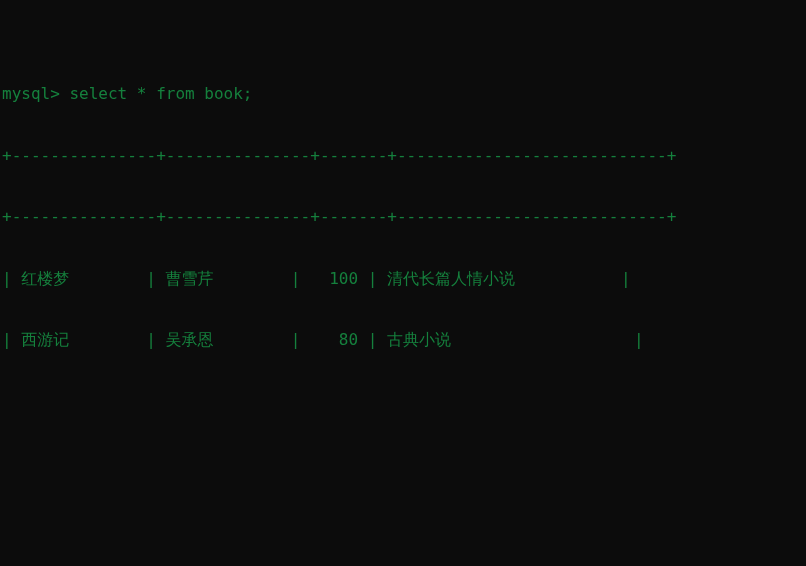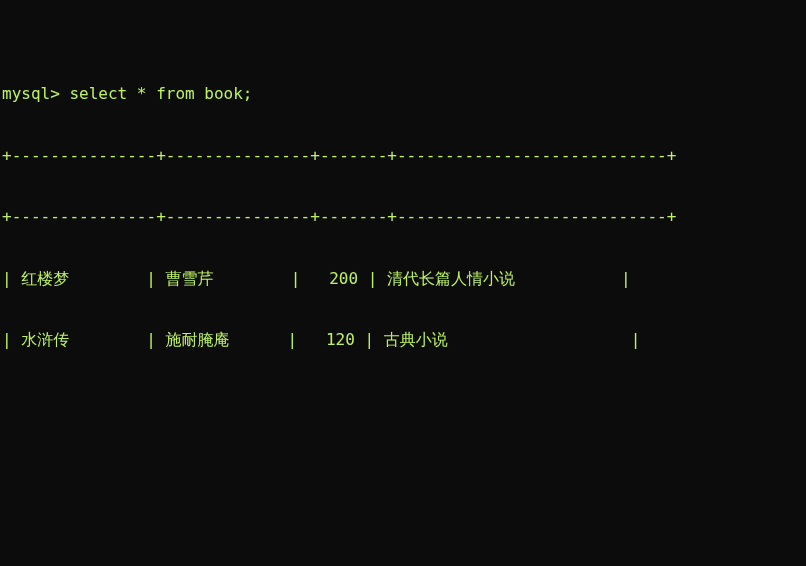--- a/index.html
+++ b/index.html
@@ -11,21 +11,21 @@
   body {
     width: 806px;
     height: 566px;
     overflow: hidden;
     font-family: "DejaVu Sans Mono", "Liberation Mono", monospace;
   }
   #terminal {
     width: 798px;
     height: 566px;
     background: #0c0c0c;
-    color: #bef264;
+    color: #15803d;
     font-family: "DejaVu Sans Mono", "Liberation Mono", monospace;
     font-size: 16px;
     line-height: 20.5px;
     padding: 2px 0 0 2px;
     box-sizing: border-box;
     white-space: pre;
     letter-spacing: 0px;
     overflow: hidden;
   }
   .line {
@@ -36,22 +36,22 @@
 </style>
 </head>
 <body>
 
 <div id="terminal">
 
   
   <div class="line">mysql&gt; select * from book;</div>
   <div class="line">+---------------+---------------+-------+----------------------------+</div>
   <div class="line">+---------------+---------------+-------+----------------------------+</div>
-  <div class="line">| 红楼梦        | 曹雪芹        |   200 | 清代长篇人情小说           |</div>
-  <div class="line">| 水浒传        | 施耐腌庵      |   120 | 古典小说                   |</div>
+  <div class="line">| 红楼梦        | 曹雪芹        |   100 | 清代长篇人情小说           |</div>
+  <div class="line">| 西游记        | 吴承恩        |    80 | 古典小说                   |</div>
   
   
   
   
   
 
   
   
   
   

